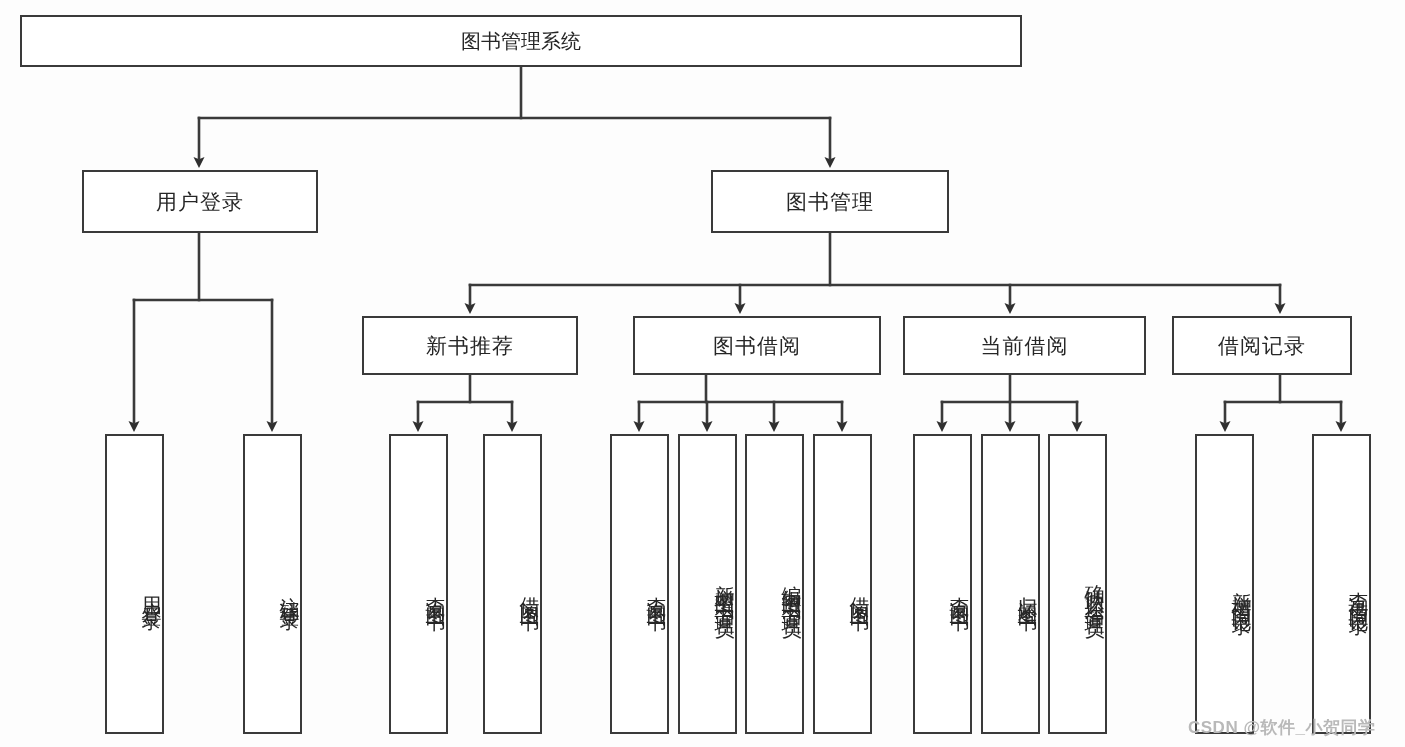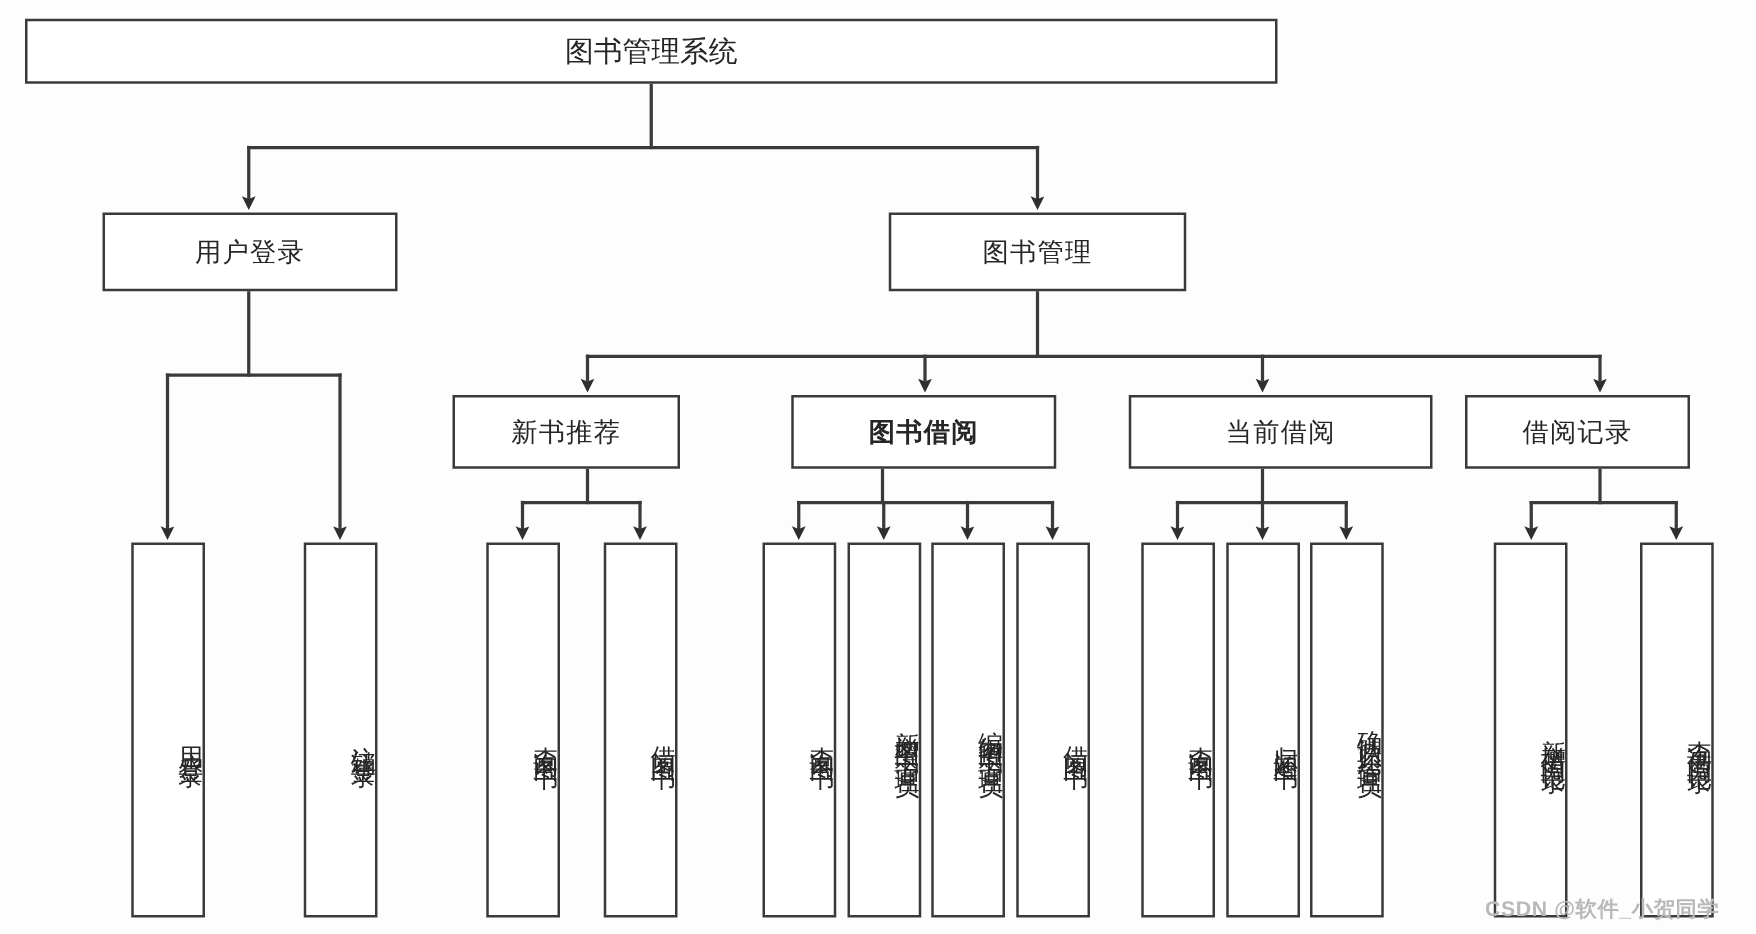--- a/index.html
+++ b/index.html
@@ -14,21 +14,21 @@
   .node{
     position:absolute;box-sizing:border-box;
     background:#ffffff;
     border:2.5px solid #3a3a3a;
     display:flex;align-items:center;justify-content:center;
     color:#262626;
   }
   .node.h{
     font-size:21px;letter-spacing:1px;
   }
-  .node.root{font-size:23px;font-family:Liberation Serif, serif;}
+  .node.root{font-size:20px;font-family:Liberation Serif, serif;}
   .node.leaf{
     writing-mode:vertical-rl;
     text-orientation:upright;
     font-size:20px;
     letter-spacing:5px;
     line-height:1;
     padding-top:14px;
     align-items:flex-start;
     justify-content:center;
     white-space:nowrap;
@@ -97,22 +97,22 @@
       <path d="M1225,402 L1225,422" marker-end="url(#arw)"></path>
       <path d="M1341,402 L1341,422" marker-end="url(#arw)"></path>
     </g>
   </svg>
 
   <div class="node root" style="left:20px;top:15px;width:1002px;height:52px;">图书管理系统</div>
 
   <div class="node h" style="left:82px;top:170px;width:236px;height:63px;">用户登录</div>
   <div class="node h" style="left:711px;top:170px;width:238px;height:63px;">图书管理</div>
 
-  <div class="node h" style="left:362px;top:316px;width:182px;height:59px;">新书推荐</div>
-  <div class="node h" style="left:633px;top:316px;width:212px;height:59px;font-weight:bold;">图书借阅</div>
+  <div class="node h" style="left:362px;top:316px;width:216px;height:59px;">新书推荐</div>
+  <div class="node h" style="left:633px;top:316px;width:248px;height:59px;">图书借阅</div>
   <div class="node h" style="left:903px;top:316px;width:243px;height:59px;">当前借阅</div>
   <div class="node h" style="left:1172px;top:316px;width:180px;height:59px;">借阅记录</div>
 
   <div class="node leaf" style="left:105px;top:434px;width:59px;height:300px;">用户登录</div>
   <div class="node leaf" style="left:243px;top:434px;width:59px;height:300px;">注销登录</div>
 
   <div class="node leaf" style="left:389px;top:434px;width:59px;height:300px;">查询图书</div>
   <div class="node leaf" style="left:483px;top:434px;width:59px;height:300px;">借阅图书</div>
 
   <div class="node leaf" style="left:610px;top:434px;width:59px;height:300px;">查询图书</div>

